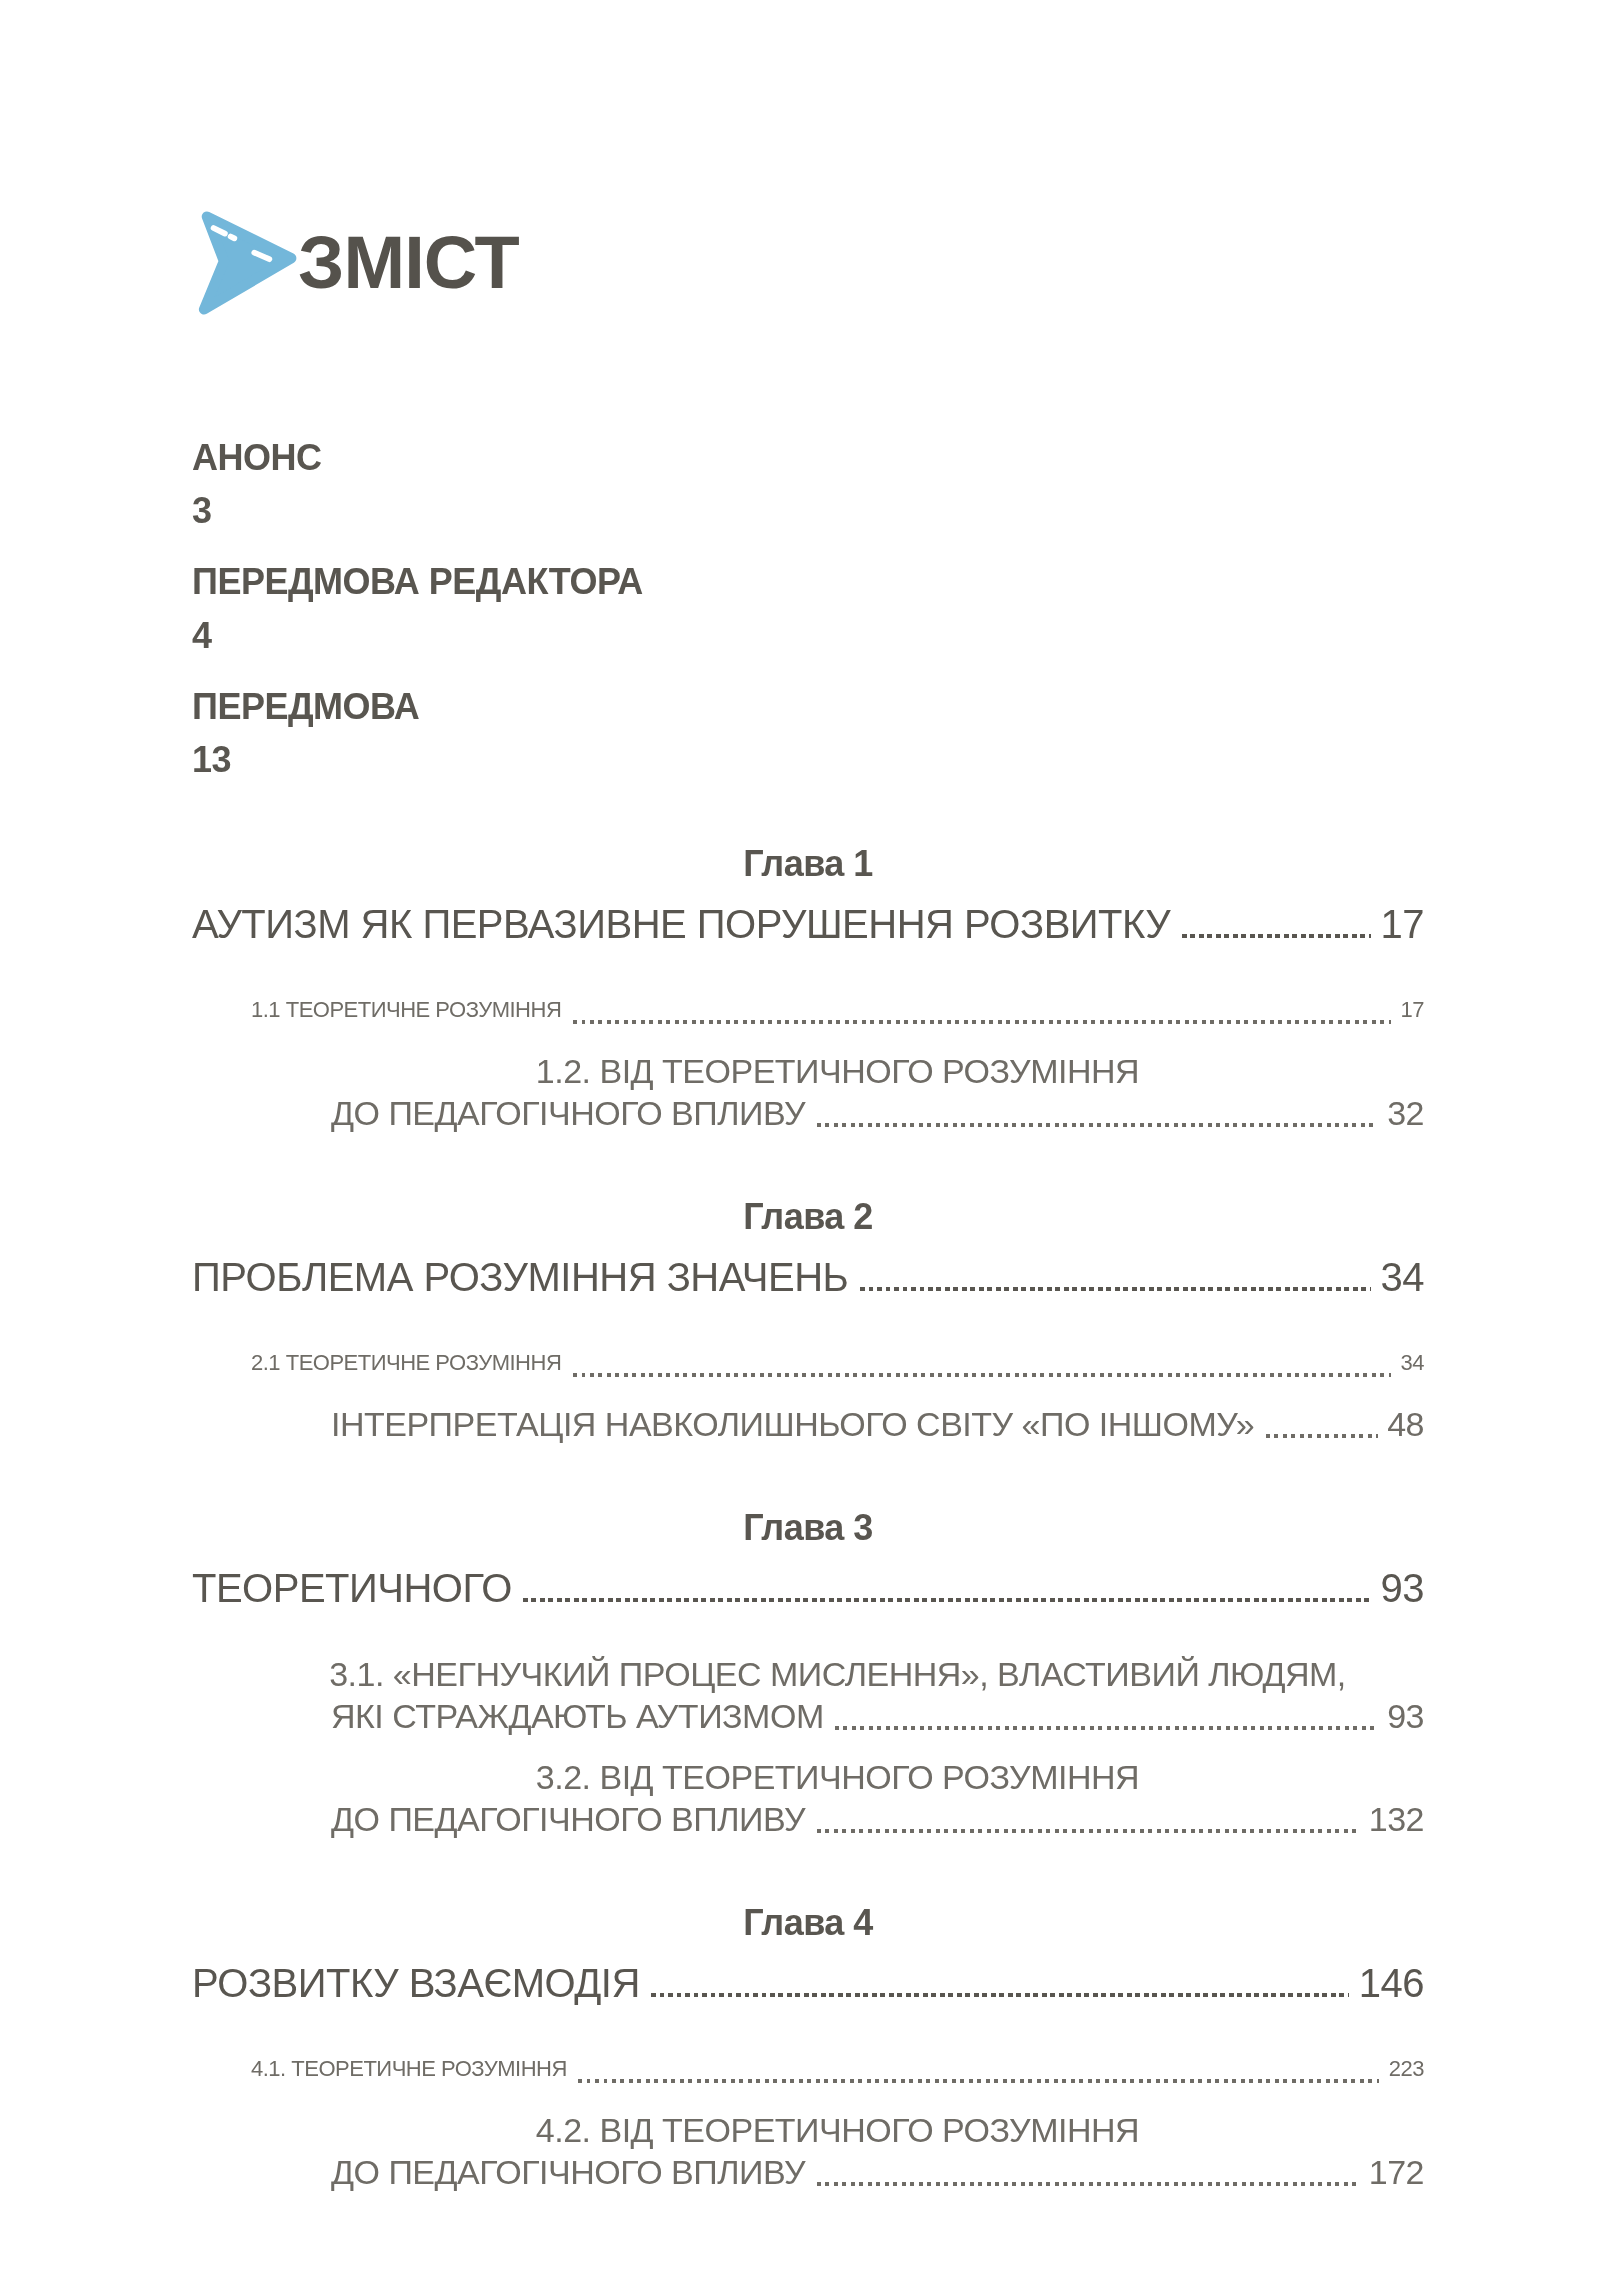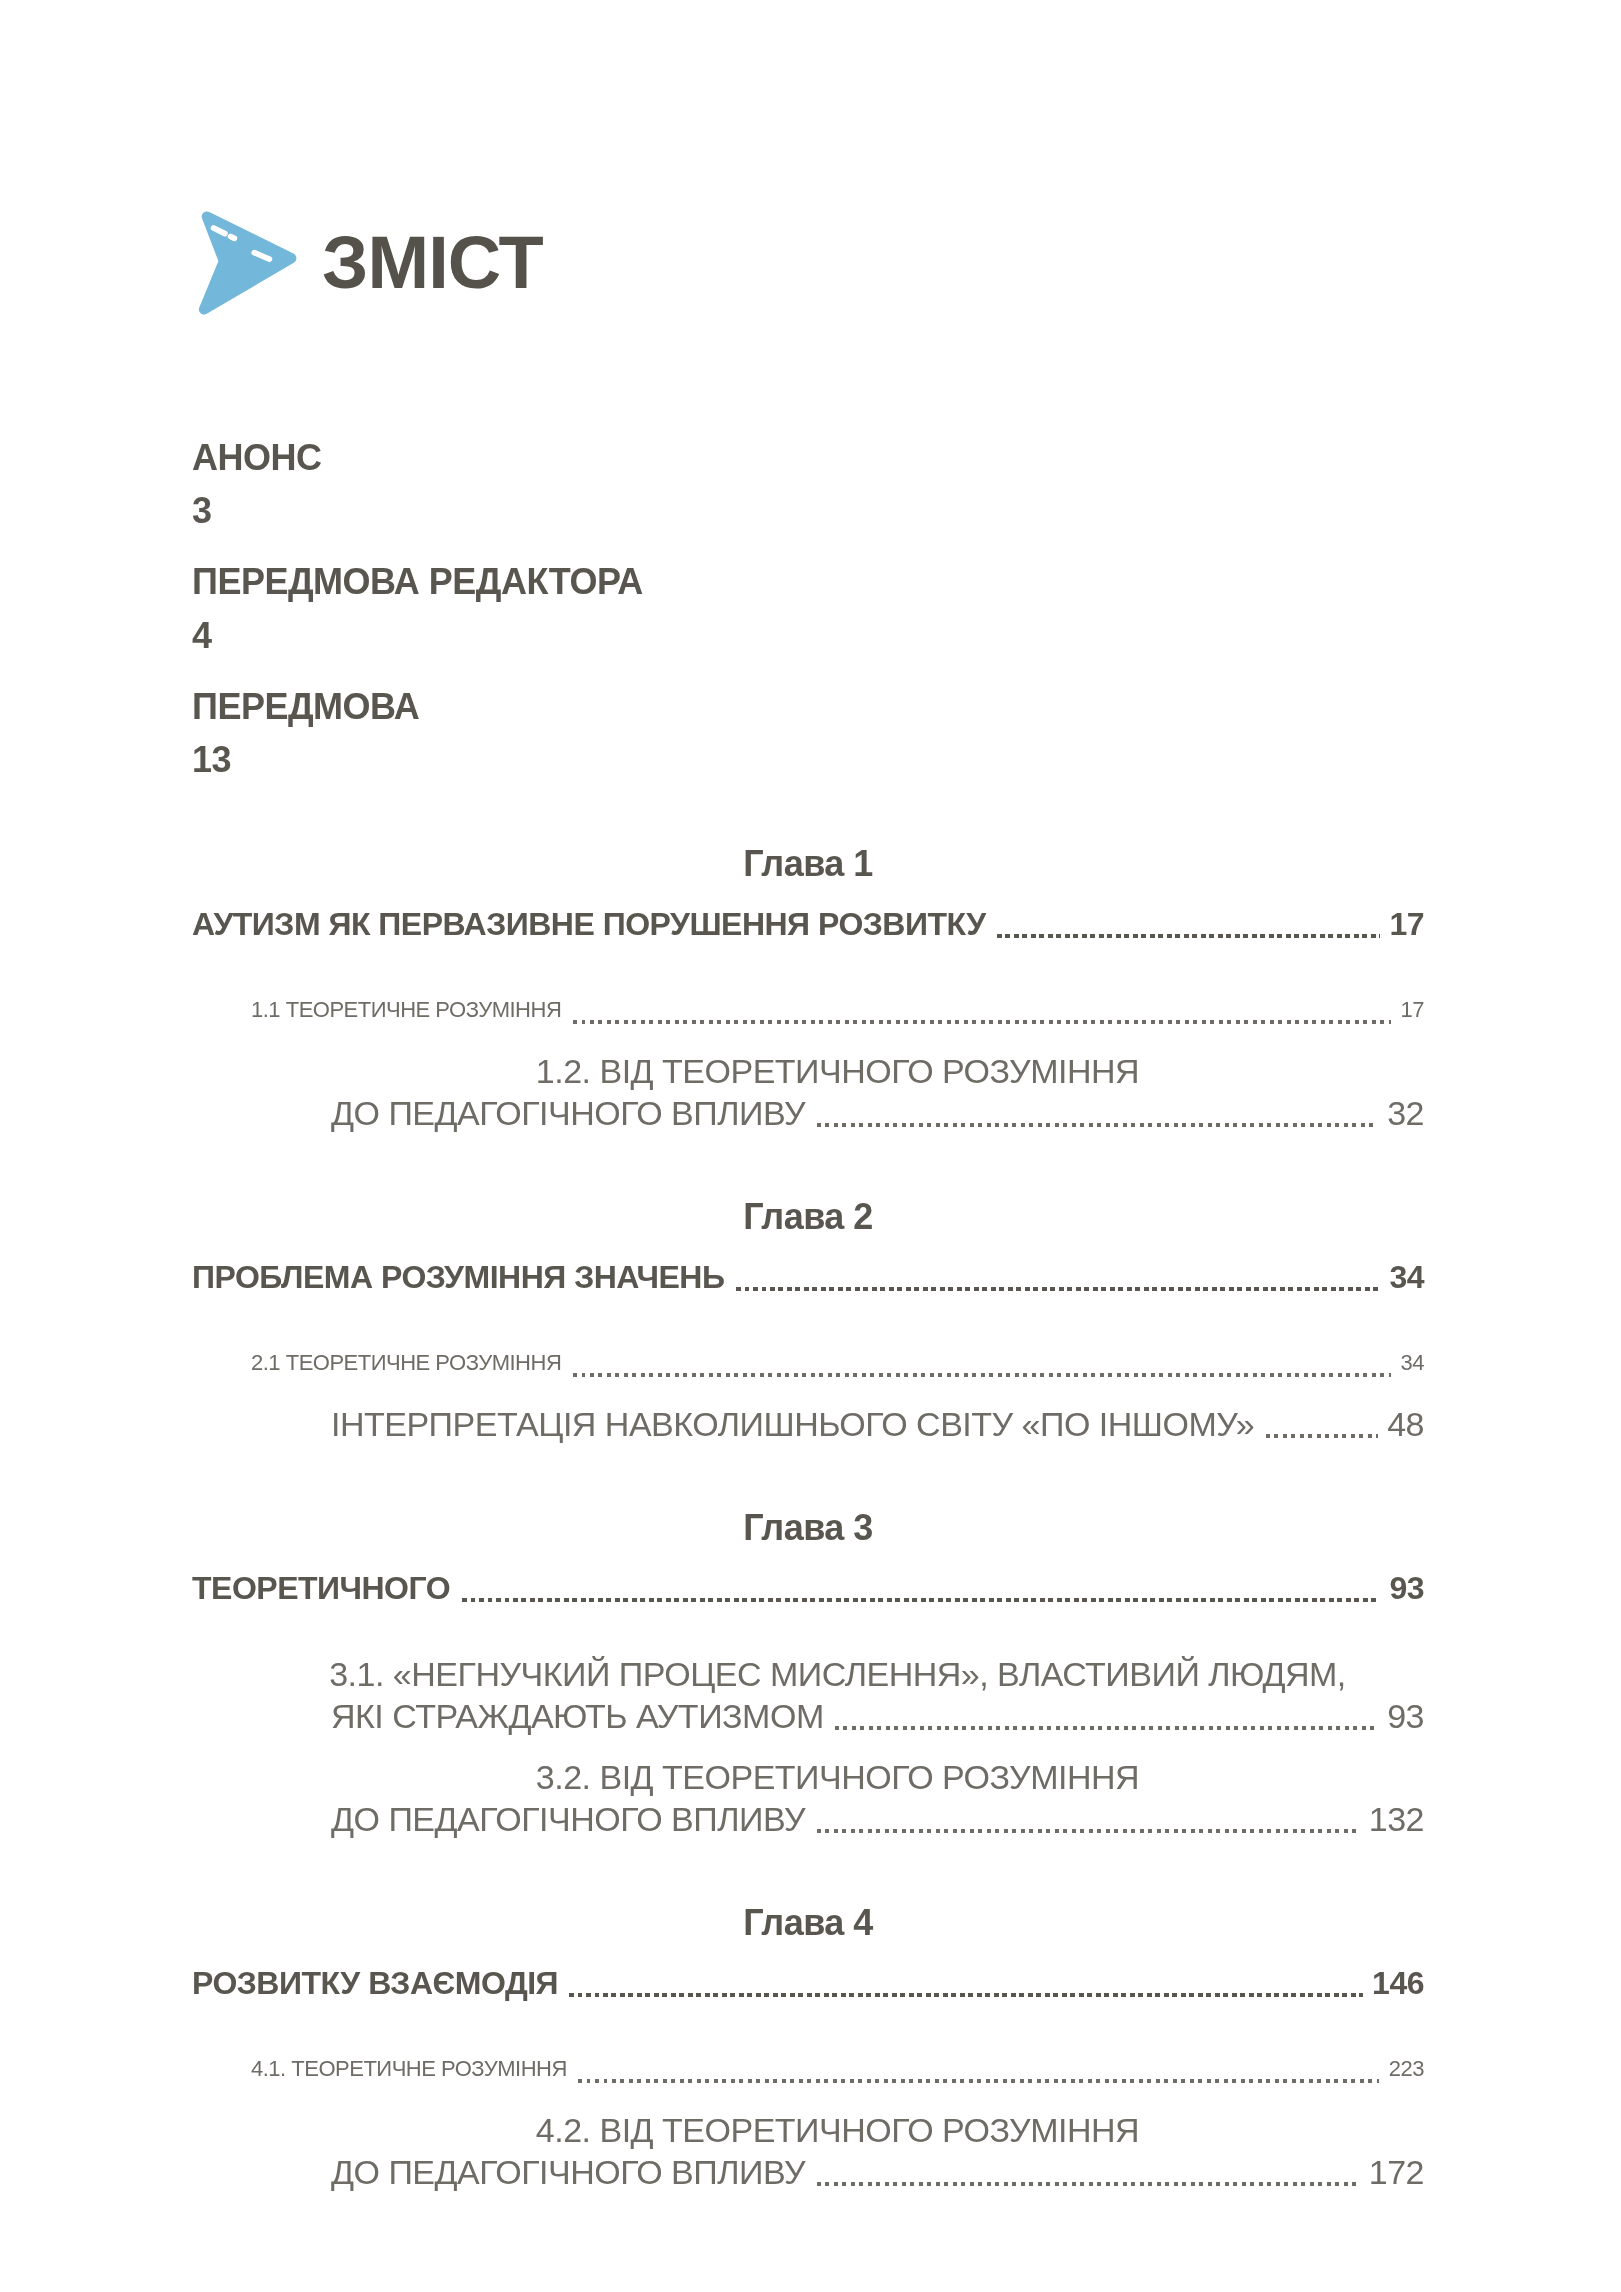--- a/index.html
+++ b/index.html
@@ -13,21 +13,21 @@
     width:1621px;height:2292px;
     background:#ffffff;
     font-family:"Liberation Sans", sans-serif;
     overflow:hidden;
   }
   .page{width:1621px;height:2292px;position:relative;background:#fff;}
 
   
   .header{
     margin:210px 0 0 184px;
-    display:flex;align-items:center;gap:24px;
+    display:flex;align-items:center;gap:0;
   }
   .logo-icon svg{width:114px;height:106px;display:block;}
   .page-title{
     margin:0;
     font-size:74px;font-weight:bold;color:var(--title);
     letter-spacing:-0.9px;line-height:104px;
   }
 
   
   .toc{
@@ -44,21 +44,21 @@
     background-image:repeating-linear-gradient(to right,currentColor 0 4.7px,transparent 4.7px 8.5px);
   }
 
   .fm{font-weight:bold;font-size:36px;margin-bottom:29px;color:var(--dark);flex-direction:column;}
 
   .chapter{margin-top:62px;text-align:center;}
   .chapter-label{
     font-weight:bold;font-size:36px;line-height:42px;
     margin-bottom:18px;color:var(--dark);
   }
-  .ch-title{font-weight:bold;font-size:32px;margin-bottom:44px;color:var(--dark);}
+  .ch-title{font-weight:normal;font-size:40px;margin-bottom:44px;color:var(--dark);}
 
   .sec{font-size:22px;color:var(--mid);margin-bottom:19px;padding-left:59px;}
   .sec2{font-size:34px;color:var(--mid);margin-bottom:19px;}
   .sec2 .l1{padding-left:59px;line-height:42px;white-space:nowrap;}
   .sec2 .cont{padding-left:139px;}
   .sec .dots,.sec2 .dots{
     height:3.8px;
     background-image:repeating-linear-gradient(to right,currentColor 0 3.8px,transparent 3.8px 8.5px);
     margin-bottom:6.6px;
   }

